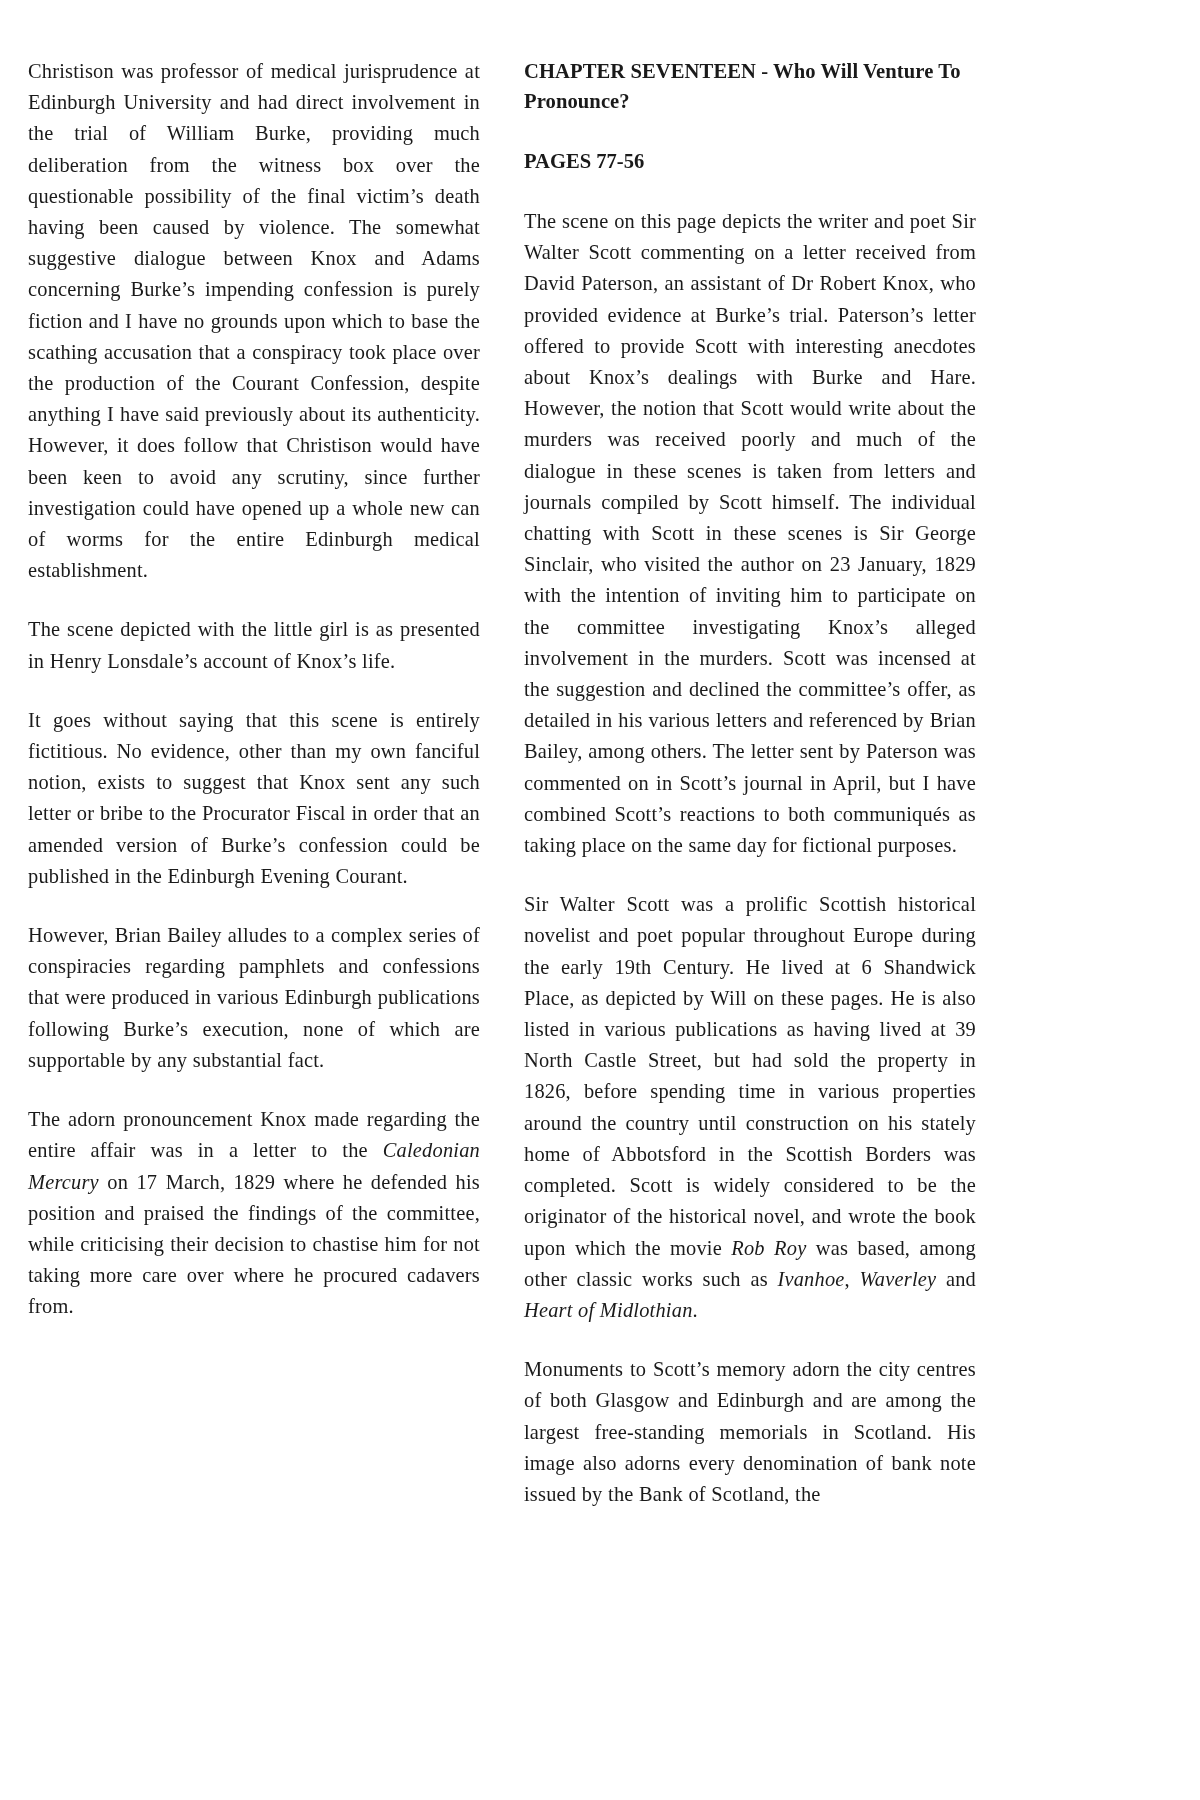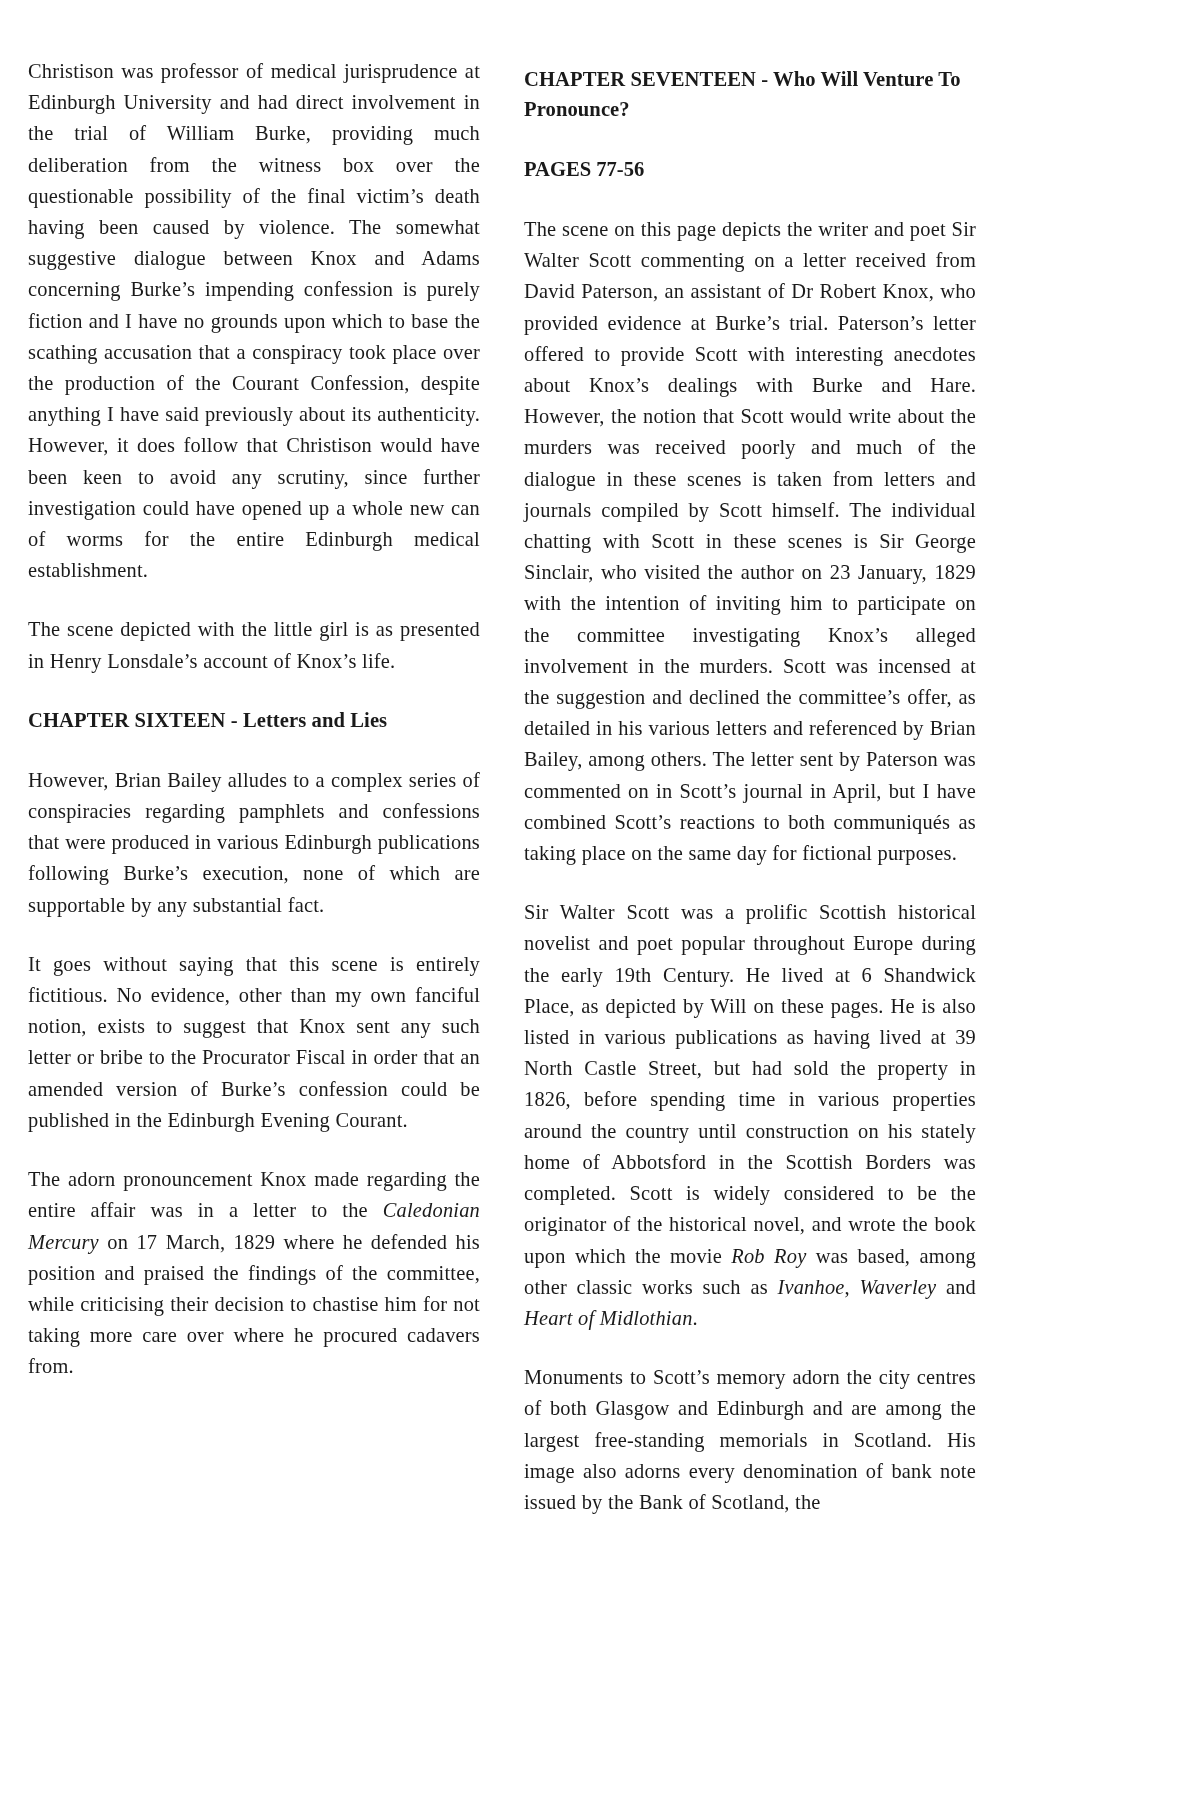--- a/index.html
+++ b/index.html
@@ -51,21 +51,21 @@
   }
   h2.heading {
     margin: 12px 0 30px 0;
     font-size: 20.6px;
     line-height: 30px;
     font-weight: bold;
     text-align: left;
     letter-spacing: 0.004em;
   }
   h2.heading.first {
-    margin-top: 8px;
+    margin-top: 0;
   }
   h3.page-label {
     margin: 0 0 30px 0;
     font-size: 20.6px;
     line-height: 30px;
     font-weight: bold;
     text-align: left;
   }
   em, .ital {
     font-style: italic;
@@ -76,26 +76,25 @@
 
 <div class="page">
   <div class="columns">
 
     <div class="column col-left">
 
       <p class="body-par">Christison was professor of medical jurisprudence at Edinburgh University and had direct involvement in the trial of William Burke, providing much deliberation from the witness box over the questionable possibility of the final victim’s death having been caused by violence. The somewhat suggestive dialogue between Knox and Adams concerning Burke’s impending confession is purely fiction and I have no grounds upon which to base the scathing accusation that a conspiracy took place over the production of the Courant Confession, despite anything I have said previously about its authenticity. However, it does follow that Christison would have been keen to avoid any scrutiny, since further investigation could have opened up a whole new can of worms for the entire Edinburgh medical establishment.</p>
 
       <p class="body-par">The scene depicted with the little girl is as presented in Henry Lonsdale’s account of Knox’s life.</p>
 
-      <h2 class="heading">CHAPTER SIXTEEN - Letters and Lies</h2>
 
 
+      <p class="body-par">It goes without saying that this scene is entirely fictitious. No evidence, other than my own fanciful notion, exists to suggest that Knox sent any such letter or bribe to the Procurator Fiscal in order that an amended version of Burke’s confession could be published in the Edinburgh Evening Courant.</p>
+
       <p class="body-par">However, Brian Bailey alludes to a complex series of conspiracies regarding pamphlets and confessions that were produced in various Edinburgh publications following Burke’s execution, none of which are supportable by any substantial fact.</p>
-
-      <p class="body-par">It goes without saying that this scene is entirely fictitious. No evidence, other than my own fanciful notion, exists to suggest that Knox sent any such letter or bribe to the Procurator Fiscal in order that an amended version of Burke’s confession could be published in the Edinburgh Evening Courant.</p>
 
       <p class="body-par"><span>The adorn pronouncement Knox made regarding the entire affair was in a letter to the </span><em class="ital">Caledonian Mercury</em><span> on 17 March, 1829 where he defended his position and praised the findings of the committee, while criticising their decision to chastise him for not taking more care over where he procured cadavers from.</span></p>
 
     </div>
 
     <div class="column col-right">
 
       <h2 class="heading first">CHAPTER SEVENTEEN - Who Will Venture To Pronounce?</h2>
 
       <h3 class="page-label">PAGES 77-56</h3>

